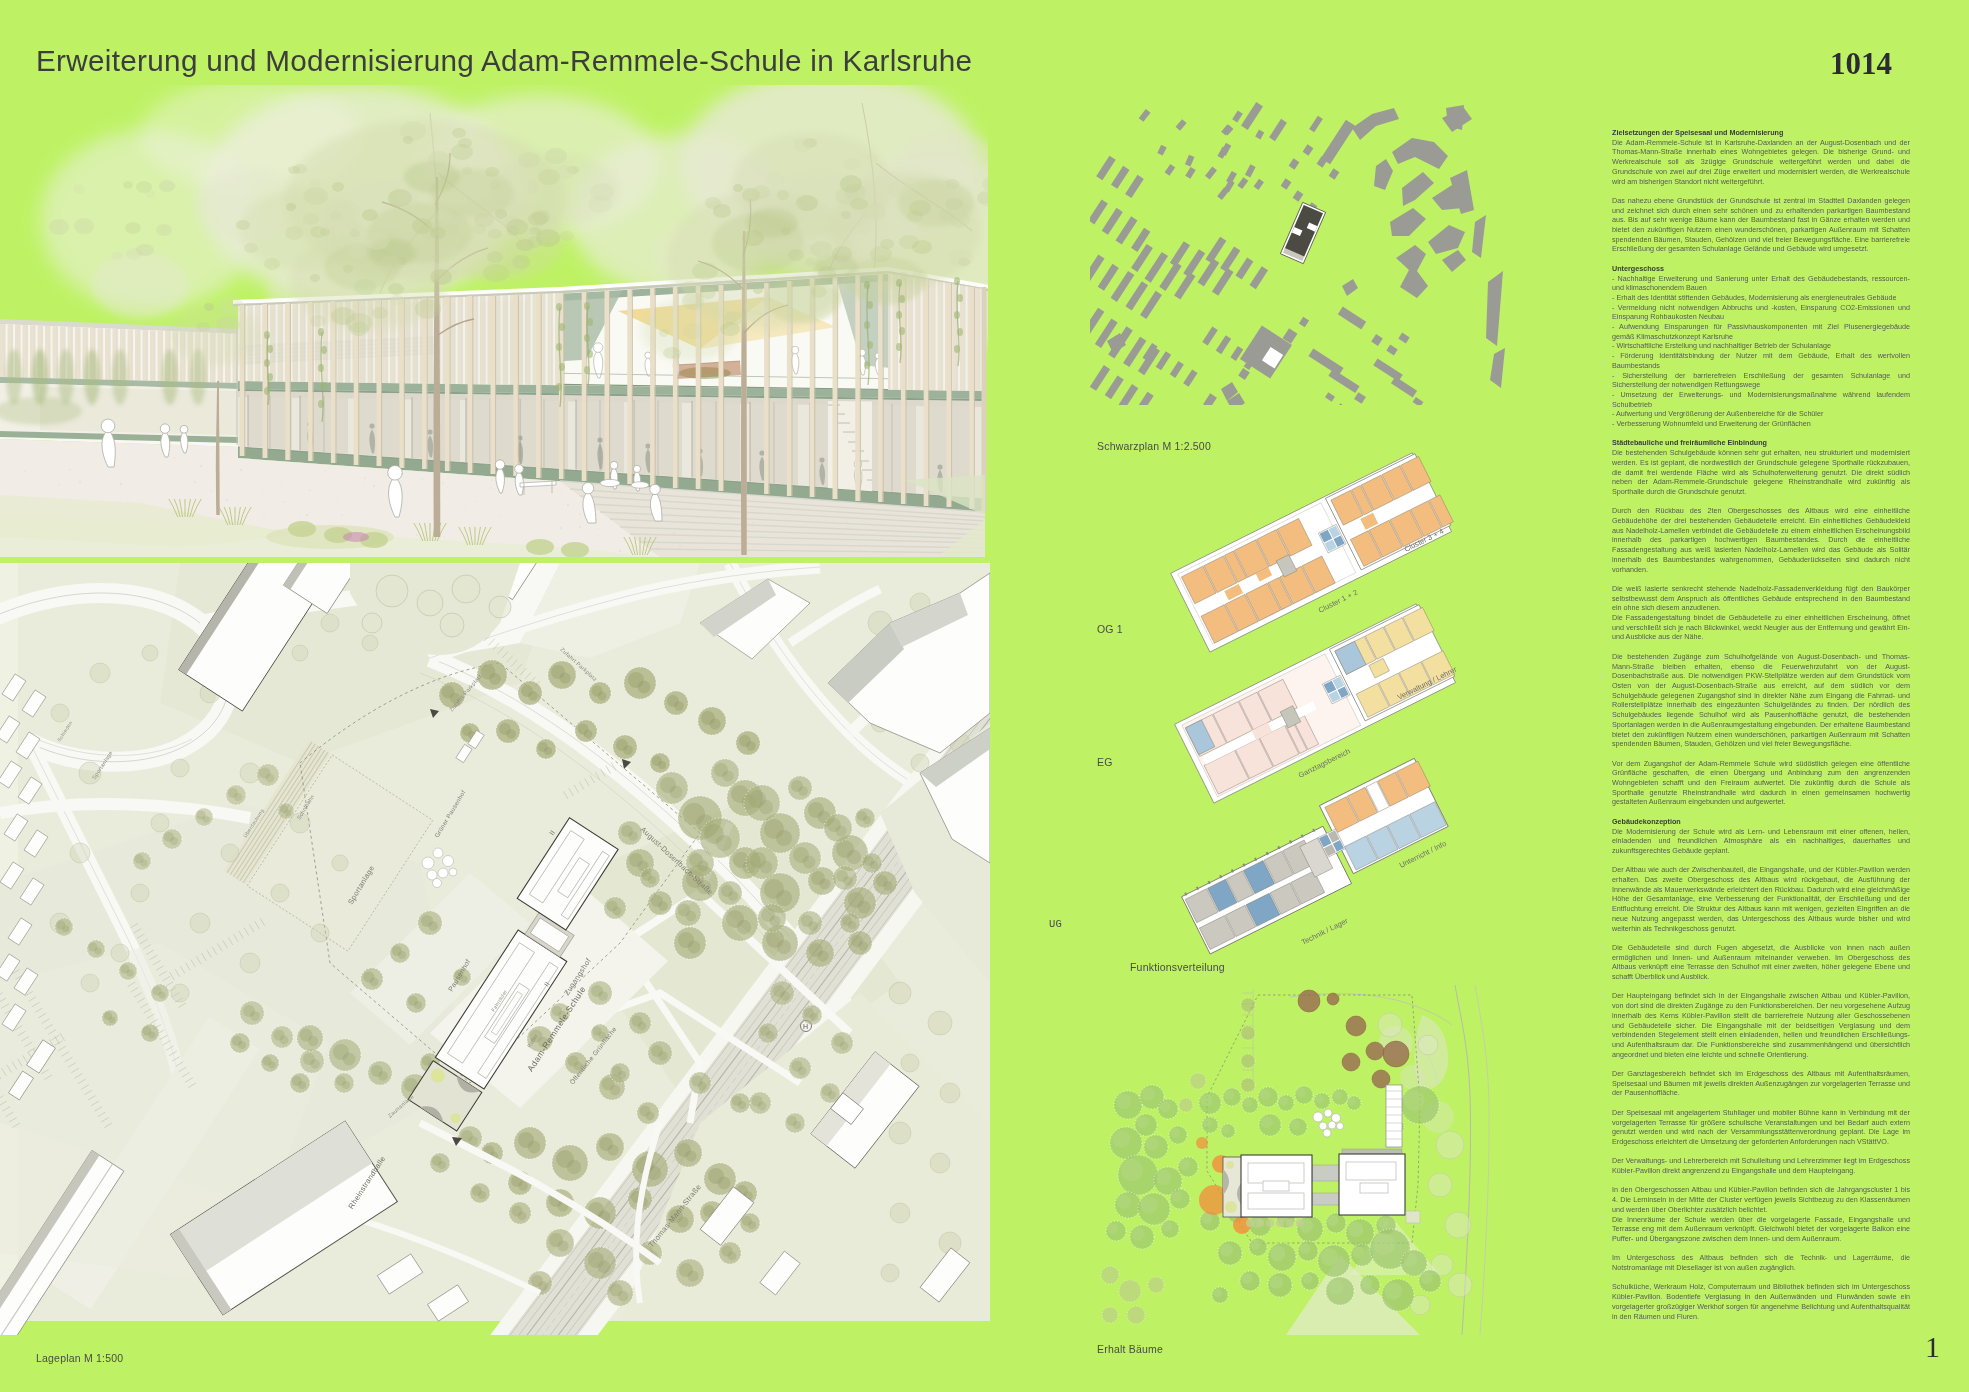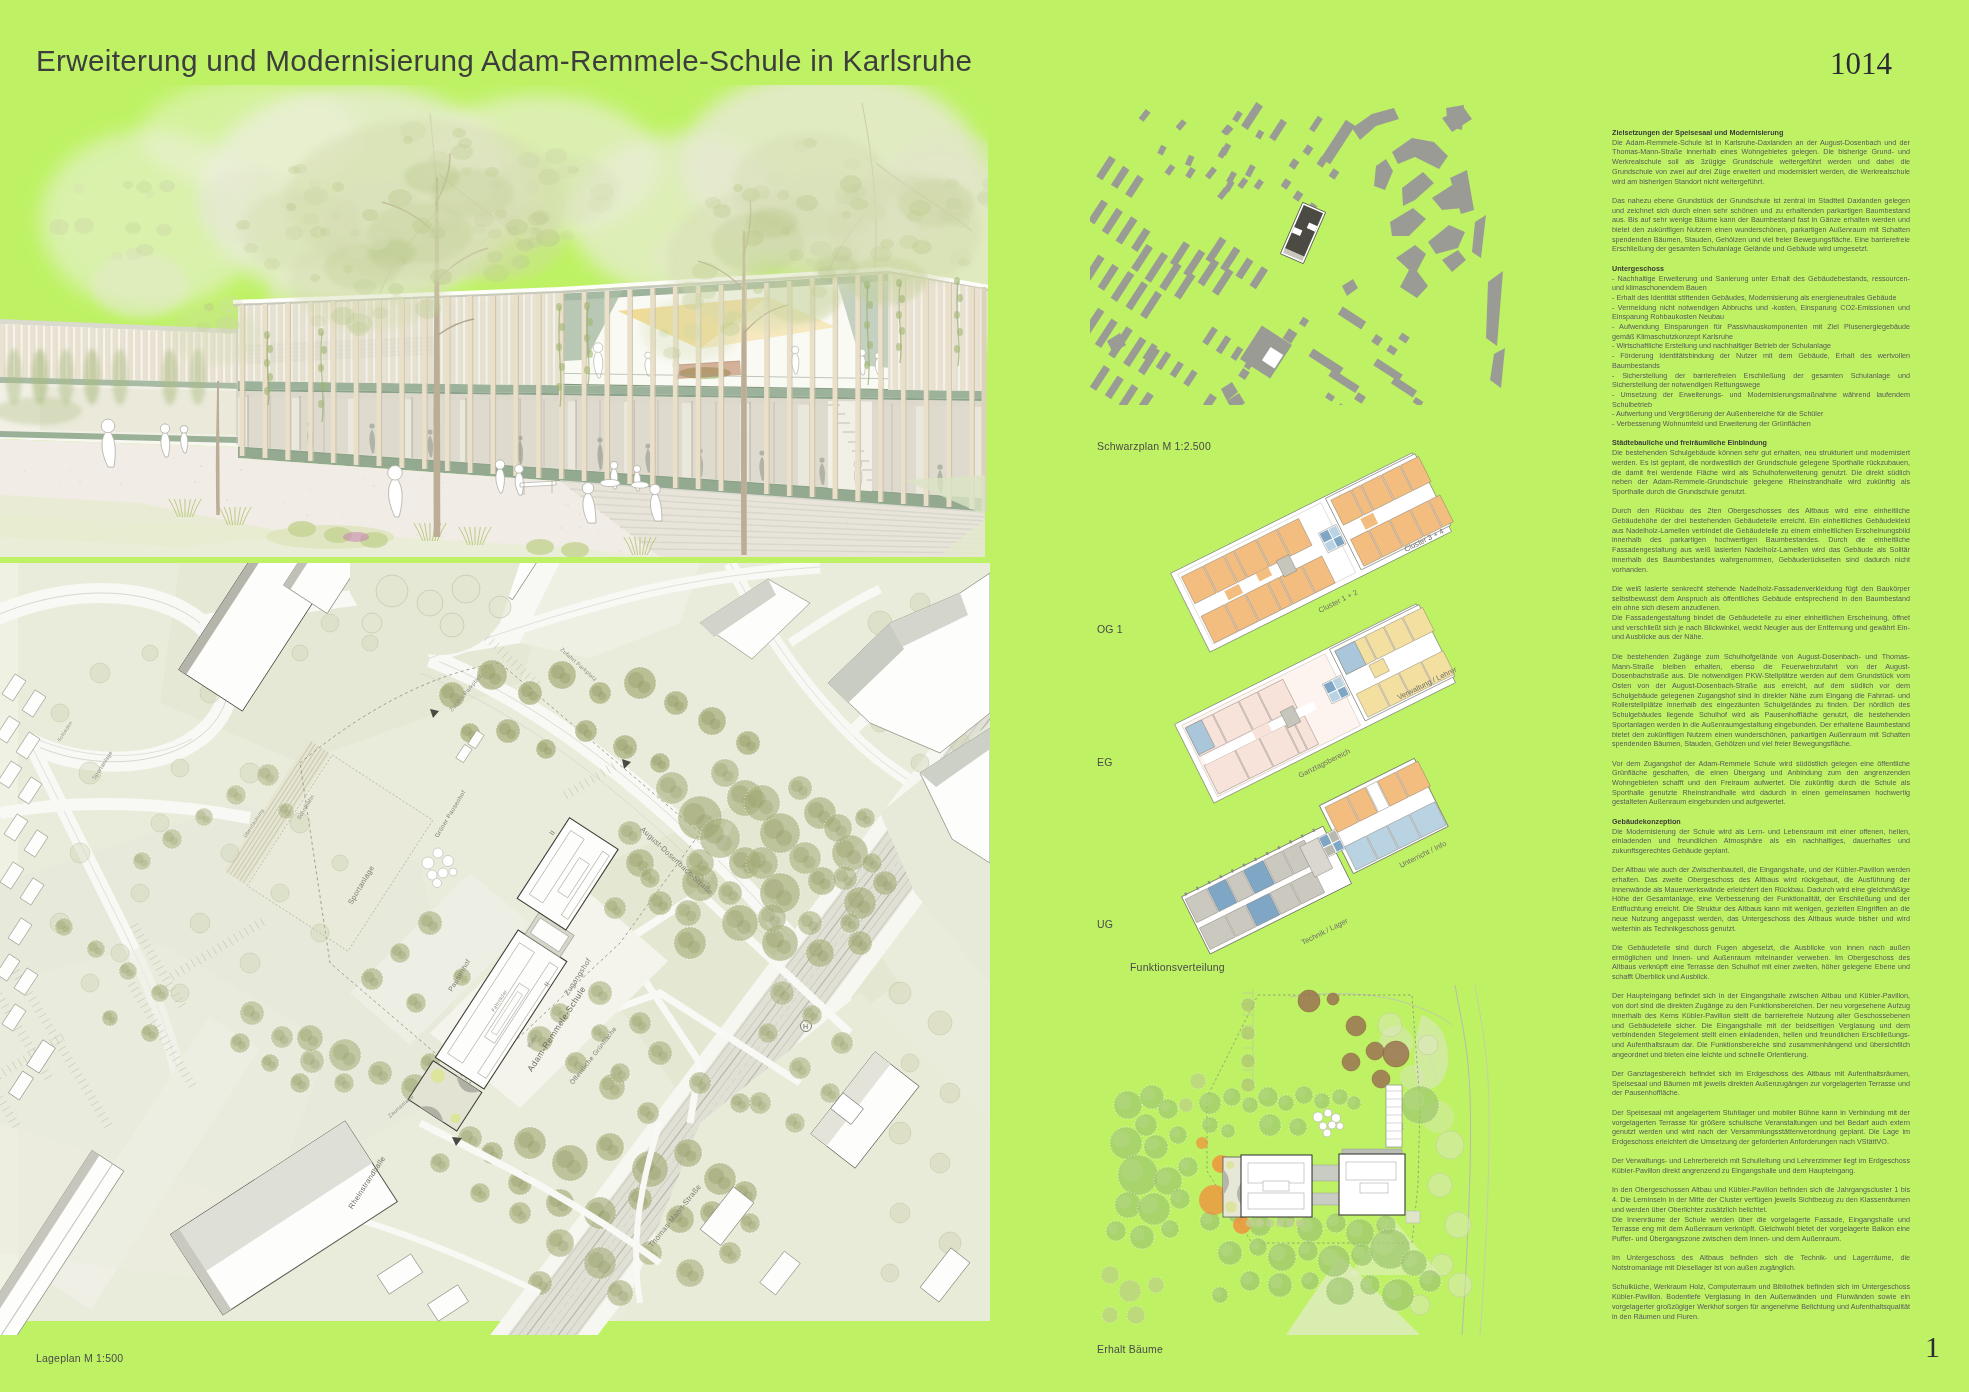--- a/index.html
+++ b/index.html
@@ -8,21 +8,21 @@
 #textcol{left:1612px;top:128px;width:298px;font-size:7.2px;line-height:9.7px;color:#585858;text-align:justify;}
 #textcol p{margin:0 0 9.7px 0;}
 #textcol .h{font-weight:bold;color:#3a3a3a;margin-bottom:0;}
 #textcol p.tight{margin-bottom:0;}
 </style></head>
 <body>
 <div id="board">
 
 <div class="abs" style="left:36px;top:44px;font-size:29.7px;color:#3d3d3d;letter-spacing:0.3px;">Erweiterung und Modernisierung Adam-Remmele-Schule in Karlsruhe</div>
 
-<div class="abs" style="left:1830px;top:46px;font-family:'Liberation Serif',serif;font-size:31px;color:#2b2b33;">1014</div>
+<div class="abs" style="left:1830px;top:46px;font-family:'Liberation Serif',serif;font-size:31px;color:#2b2b33;font-weight:bold;">1014</div>
 
 <svg class="abs" style="left:0;top:85px" width="988" height="472" viewBox="0 0 988 472">
       <defs>
 <filter id="b8" x="-60%" y="-60%" width="220%" height="220%">
           <feGaussianBlur stdDeviation="9"></feGaussianBlur>
         </filter>
 <filter id="b4" x="-60%" y="-60%" width="220%" height="220%">
           <feGaussianBlur stdDeviation="4"></feGaussianBlur>
         </filter>
 <filter id="b2" x="-60%" y="-60%" width="220%" height="220%">
@@ -1698,21 +1698,21 @@
         <rect x="-6" y="-20" width="20" height="34" fill="#d9d7cf" stroke="#7a7468" stroke-width="0.4"></rect>
       </g>
       <text x="311" y="418" font-size="7.5" fill="#6f6f68" transform="rotate(-26.5 311 418)" font-family="Liberation Sans, sans-serif">Unterricht / Info</text>
       <text x="213" y="495" font-size="7.5" fill="#6f6f68" transform="rotate(-26.5 213 495)" font-family="Liberation Sans, sans-serif">Technik / Lager</text>
     </svg>
 
 <div class="abs lbl" style="left:1097px;top:602px;margin-top:21px;">OG 1</div>
 
 <div class="abs lbl" style="left:1097px;top:756px;">EG</div>
 
-<div class="abs lbl" style="left:1097px;top:918px;">UG</div>
+<div class="abs lbl" style="left:1049px;top:918px;font-family:Liberation Mono, monospace;">UG</div>
 
 <div class="abs lbl" style="left:1097px;top:961px;padding-left:33px;">Funktionsverteilung</div>
 
 <svg class="abs" style="left:1090px;top:985px" width="440" height="350" viewBox="0 0 440 350">
       <path d="M 365,0 C 372,40 378,60 380,110 C 382,170 378,260 372,350" fill="none" stroke="#b9b9b1" stroke-width="1"></path>
       <path d="M 385,0 C 392,40 398,70 399,120 C 400,180 396,270 390,350" fill="none" stroke="#c5c5bd" stroke-width="0.8"></path>
       <path d="M 200,12 C 240,6 280,8 310,16 C 330,22 350,30 362,40" fill="none" stroke="#c0c0b8" stroke-width="0.8"></path>
       <path d="M 320,40 C 336,60 344,80 348,100" fill="none" stroke="#c9c9c1" stroke-width="0.7"></path>
       <path d="M 332,30 Q 360,40 358,80 Q 352,108 330,104 Q 318,70 332,30 Z" fill="#dfe5c9" fill-opacity="0.55"></path>
       <circle cx="306" cy="58" r="17" fill="#dce3c4" fill-opacity="0.5"></circle>

